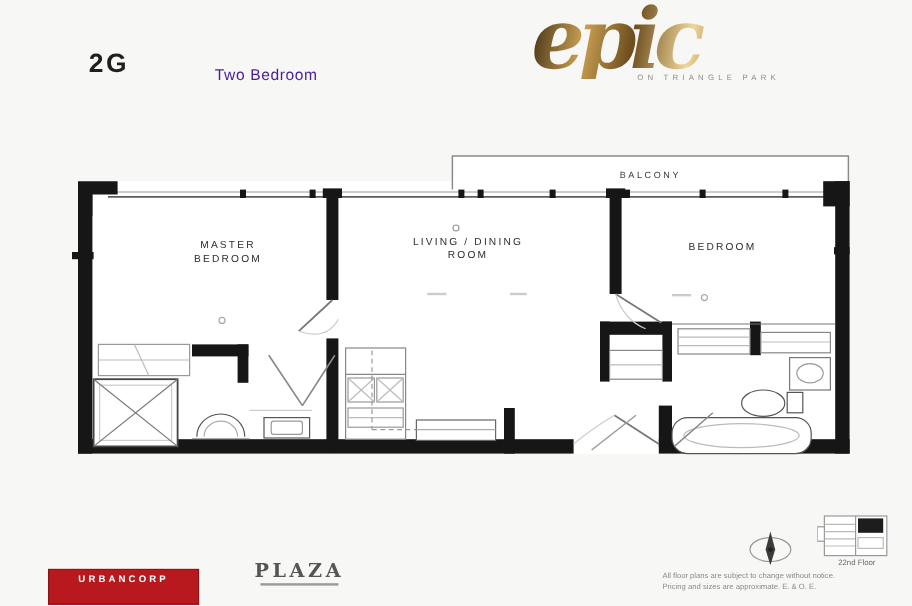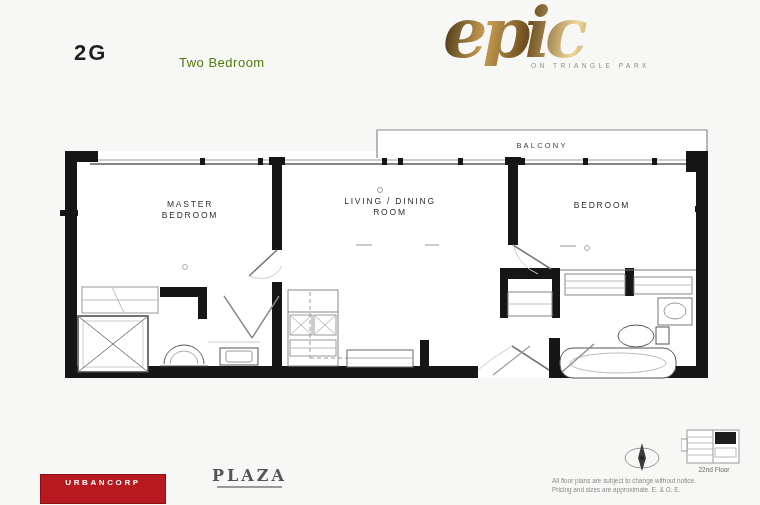--- a/index.html
+++ b/index.html
@@ -1,21 +1,21 @@
 <!DOCTYPE html>
 <html><head>
 <meta charset="utf-8">
 <style>
   html,body{margin:0;padding:0;background:#e9e9e7;}
   .page{position:relative;width:760px;height:505px;background:#f7f7f5;
         font-family:"Liberation Sans","DejaVu Sans",sans-serif;overflow:hidden;}
   
   .unit-code{position:absolute;left:74px;top:40px;font-size:22px;font-weight:bold;
              letter-spacing:2px;color:#1f1f1f;}
-  .unit-type{position:absolute;left:179px;top:55px;font-size:13px;color:#4d7c0f;
+  .unit-type{position:absolute;left:179px;top:55px;font-size:13px;color:#4c1d95;
              letter-spacing:.5px;}
   
   .brand{position:absolute;left:443px;top:0;width:290px;}
   .brand-word{font-family:"DejaVu Serif",serif;font-style:italic;font-weight:bold;
               font-size:70px;line-height:66px;letter-spacing:-6px;
               background:linear-gradient(100deg,#3a2a12 0%,#caa052 16%,#6d4d1e 30%,
                          #efd79a 46%,#8a6428 58%,#d9b468 72%,#50381a 88%,#b79a5e 100%);
               -webkit-background-clip:text;background-clip:text;color:transparent;}
   .brand-tag{margin:-4px 0 0 88px;font-size:6.5px;letter-spacing:3.5px;color:#8c8c8c;}
   

